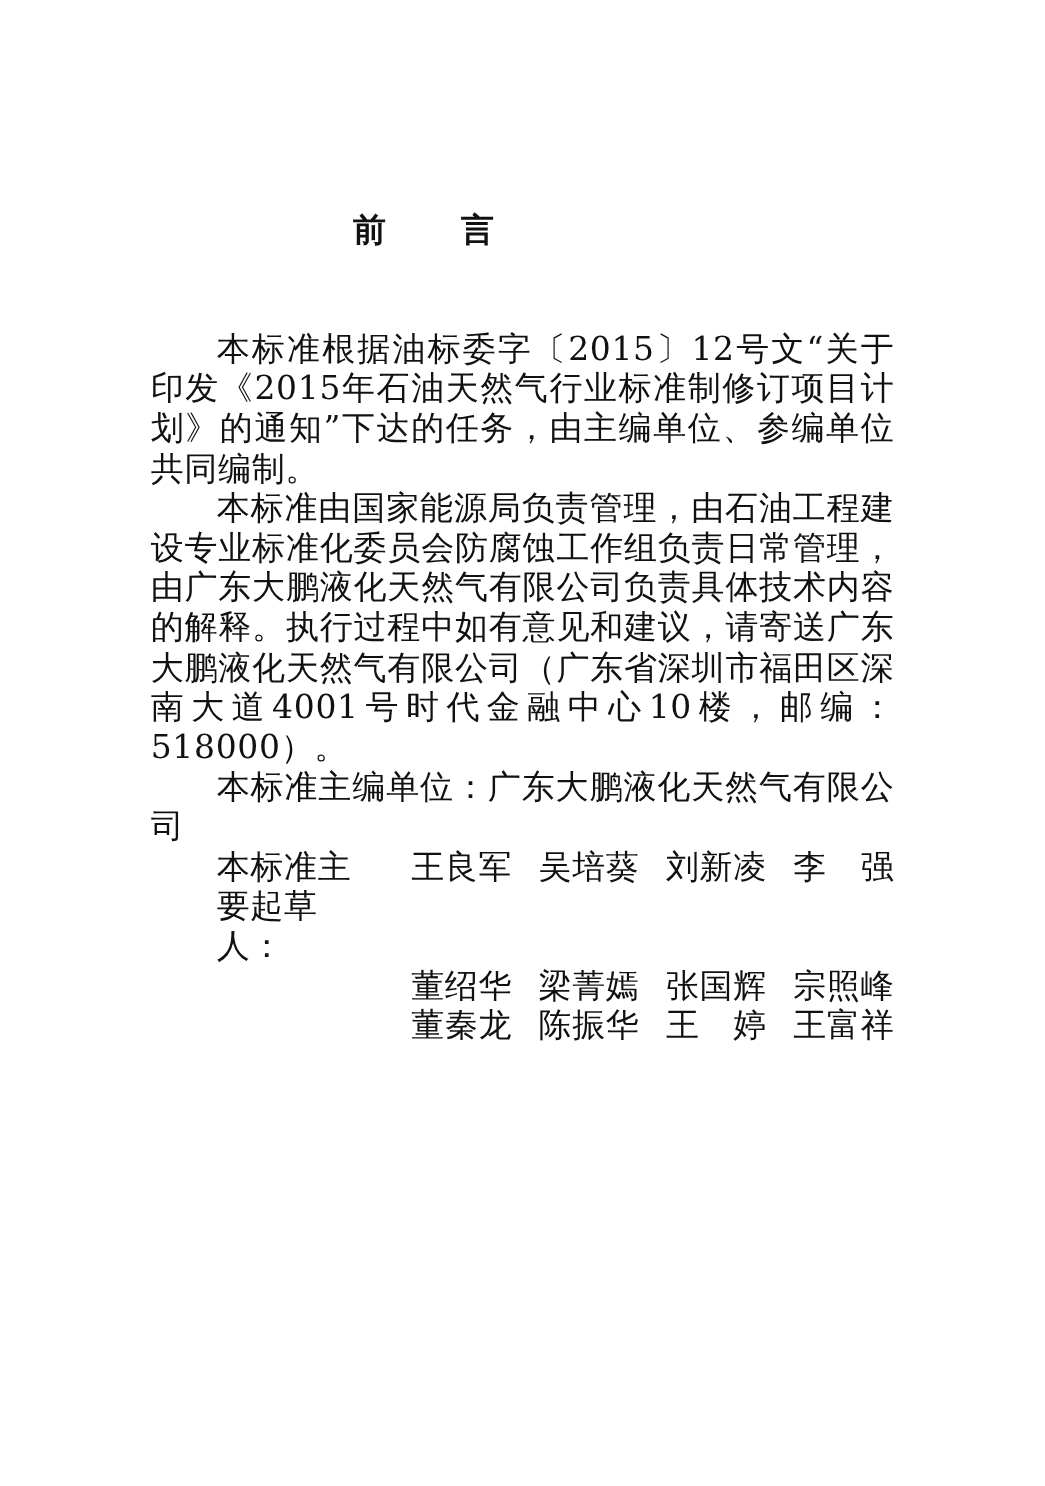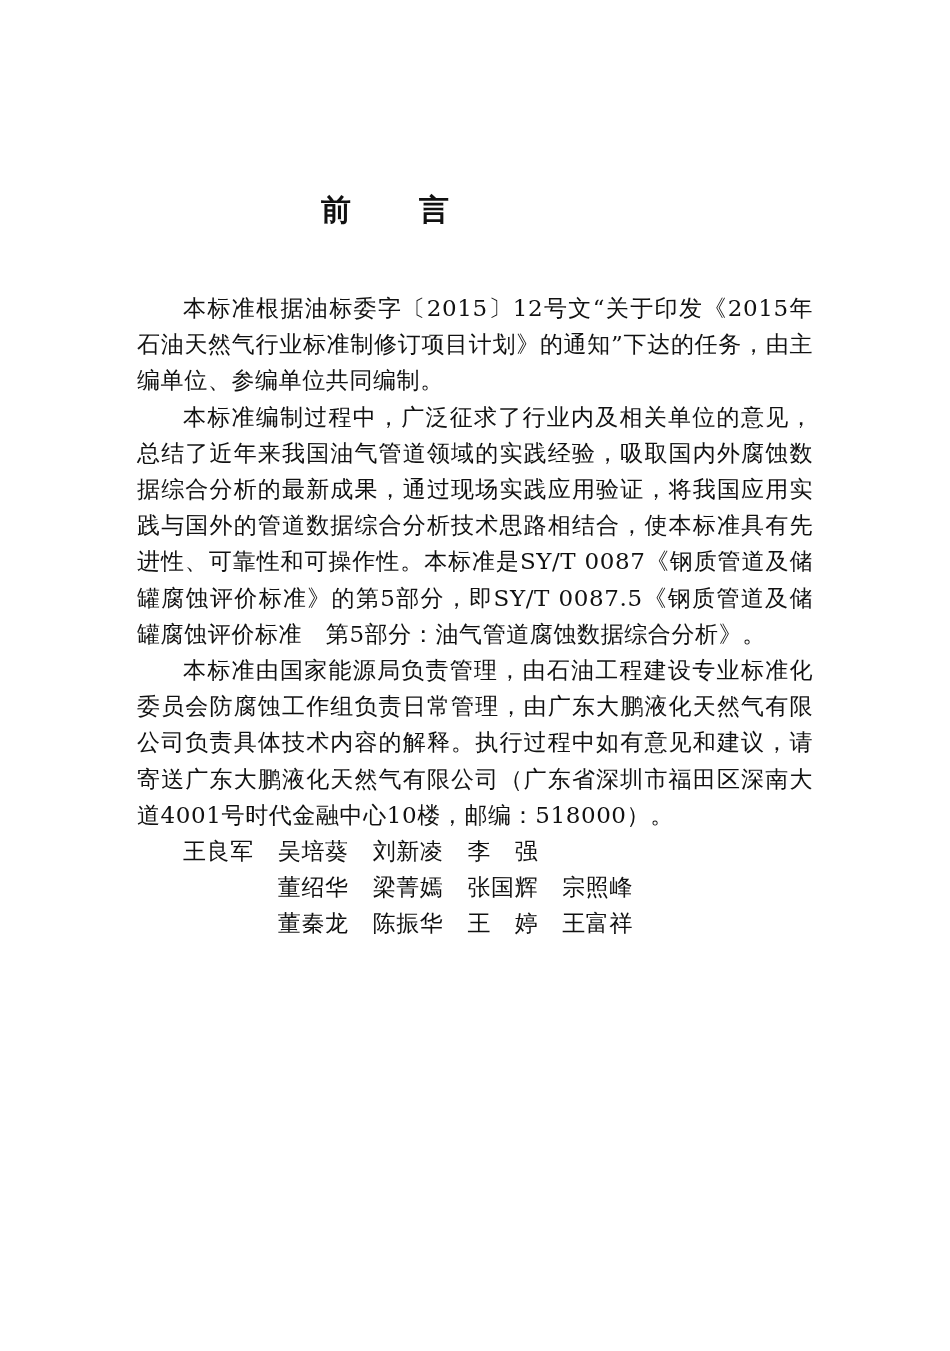--- a/index.html
+++ b/index.html
@@ -3,41 +3,42 @@
 <meta charset="utf-8">
 <style>
   html, body { margin: 0; padding: 0; background: #ffffff; }
   body { width: 950px; height: 1351px; position: relative; overflow: hidden;
          font-family: "DejaVu Serif", "Liberation Serif", serif; color: #111; }
   .title { position: absolute; top: 190px; left: 0; width: 770px; text-align: center;
            font-family: "DejaVu Sans", "Liberation Sans", sans-serif; font-weight: bold;
            font-size: 30px; line-height: 40px; letter-spacing: 0; }
   .title span { display: inline-block; }
   .title .gap { width: 68px; }
-  .body { position: absolute; top: 290px; left: 137px; width: 676px;
-          font-size: 23px; line-height: 36.2px; letter-spacing: 0.6px; }
+  .body { position: absolute; top: 300px; left: 137px; width: 676px;
+          font-size: 30px; line-height: 36.2px; letter-spacing: 0.6px; }
   .para { margin: 0; text-indent: 2em; text-align: justify; text-align-last: left; }
   .drafters { display: grid; grid-template-columns: auto repeat(4, auto); column-gap: 24px;
               margin-left: 2em; justify-content: start; }
   .drafters .lbl { grid-column: 1; }
   .drafters .nm { white-space: pre; }
 </style>
 </head>
 <body>
 
 <div class="title">
   <span>前</span><span class="gap"></span><span>言</span>
 </div>
 
 <div class="body">
   <p class="para">本标准根据油标委字〔2015〕12号文“关于印发《2015年石油天然气行业标准制修订项目计划》的通知”下达的任务，由主编单位、参编单位共同编制。</p>
-  <p class="para">本标准编制过程中，广泛征求了行业内及相关单位的意见，总结了近年来我国油气管道领域的实践经验，吸取国内外腐蚀数据综合分析的最新成果，通过现场实践应用验证，将我国应用实践与国外的管道数据综合分析技术思路相结合，使本标准具有先进性、可靠性和可操作性。本标准是SY/T 0087《钢质管道及储罐腐蚀评价标准》的第5部分，即SY/T 0087.5《钢质管道及储罐腐蚀评价标准　第5部分：油气管道腐蚀数据综合分析》。</p>
   <p class="para">本标准由国家能源局负责管理，由石油工程建设专业标准化委员会防腐蚀工作组负责日常管理，由广东大鹏液化天然气有限公司负责具体技术内容的解释。执行过程中如有意见和建议，请寄送广东大鹏液化天然气有限公司（广东省深圳市福田区深南大道4001号时代金融中心10楼，邮编：518000）。</p>
+  <p class="para">本标准主编单位：广东大鹏液化天然气有限公司</p>
 
   <div class="drafters">
+    <span class="lbl">本标准主要起草人：</span>
     <span class="nm">王良军</span>
     <span class="nm">吴培葵</span>
     <span class="nm">刘新凌</span>
     <span class="nm">李　强</span>
     <span class="lbl"></span>
     <span class="nm">董绍华</span>
     <span class="nm">梁菁嫣</span>
     <span class="nm">张国辉</span>
     <span class="nm">宗照峰</span>
     <span class="lbl"></span>

